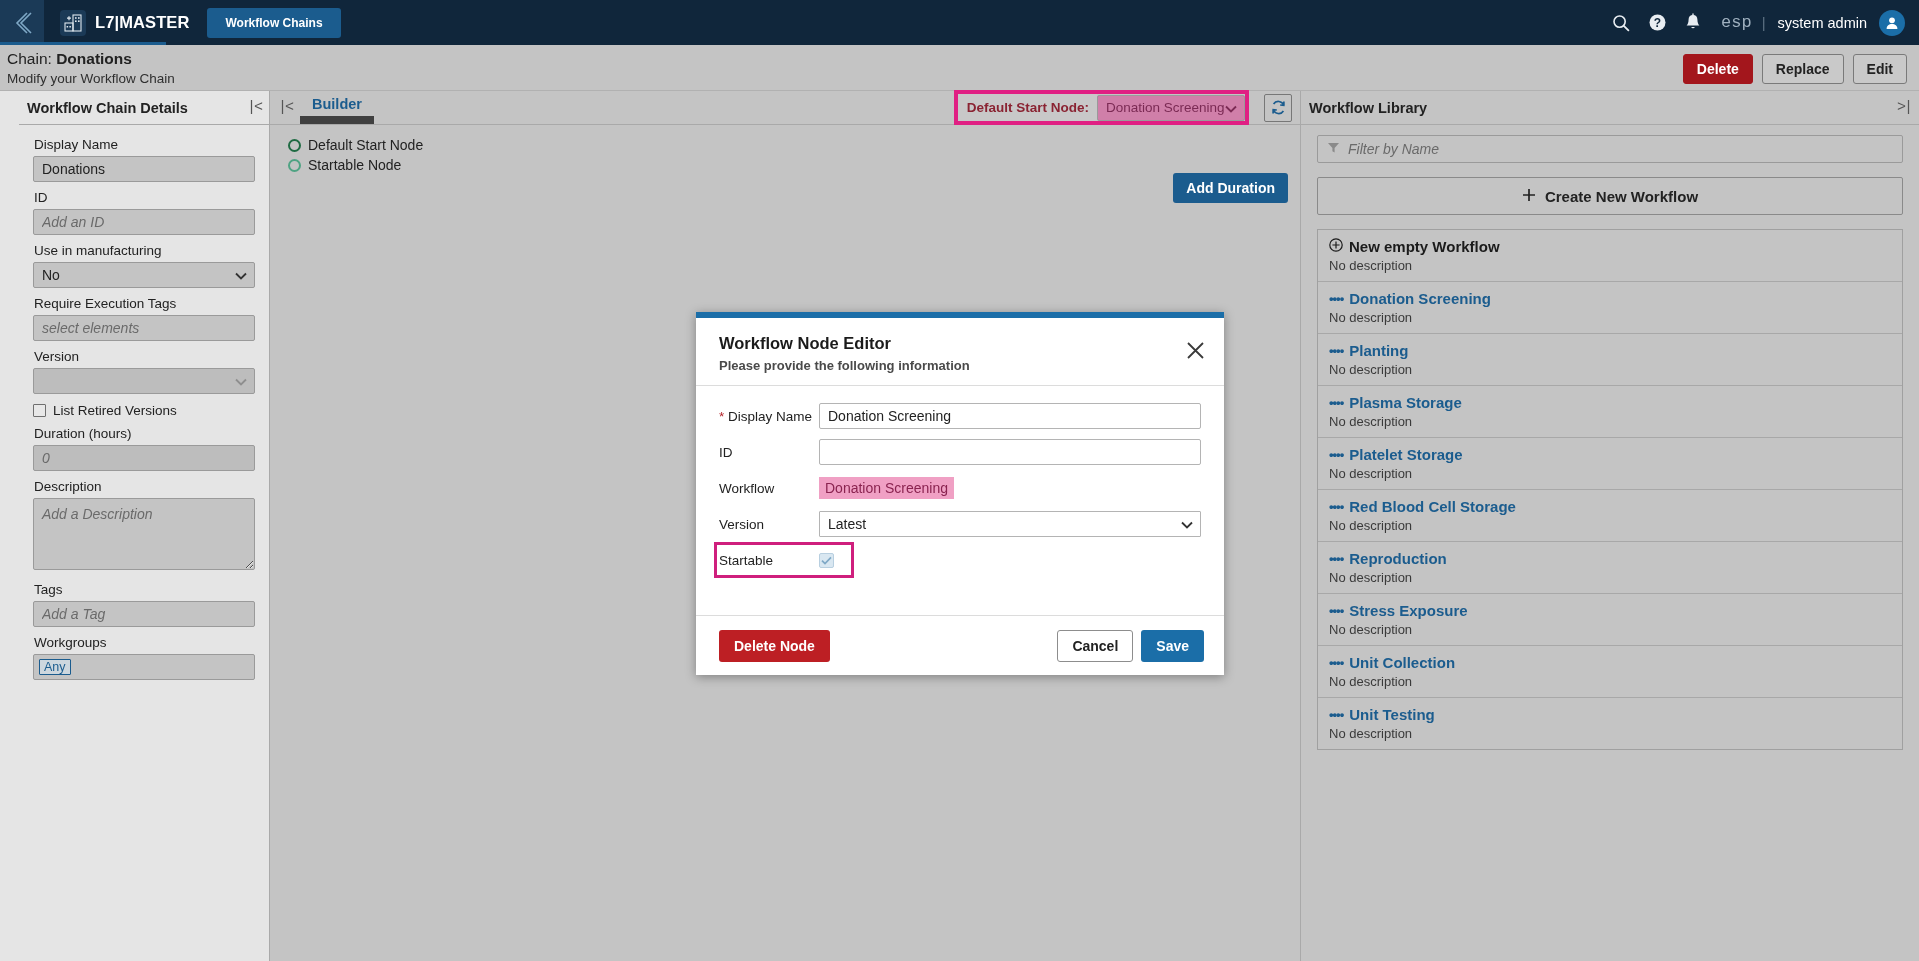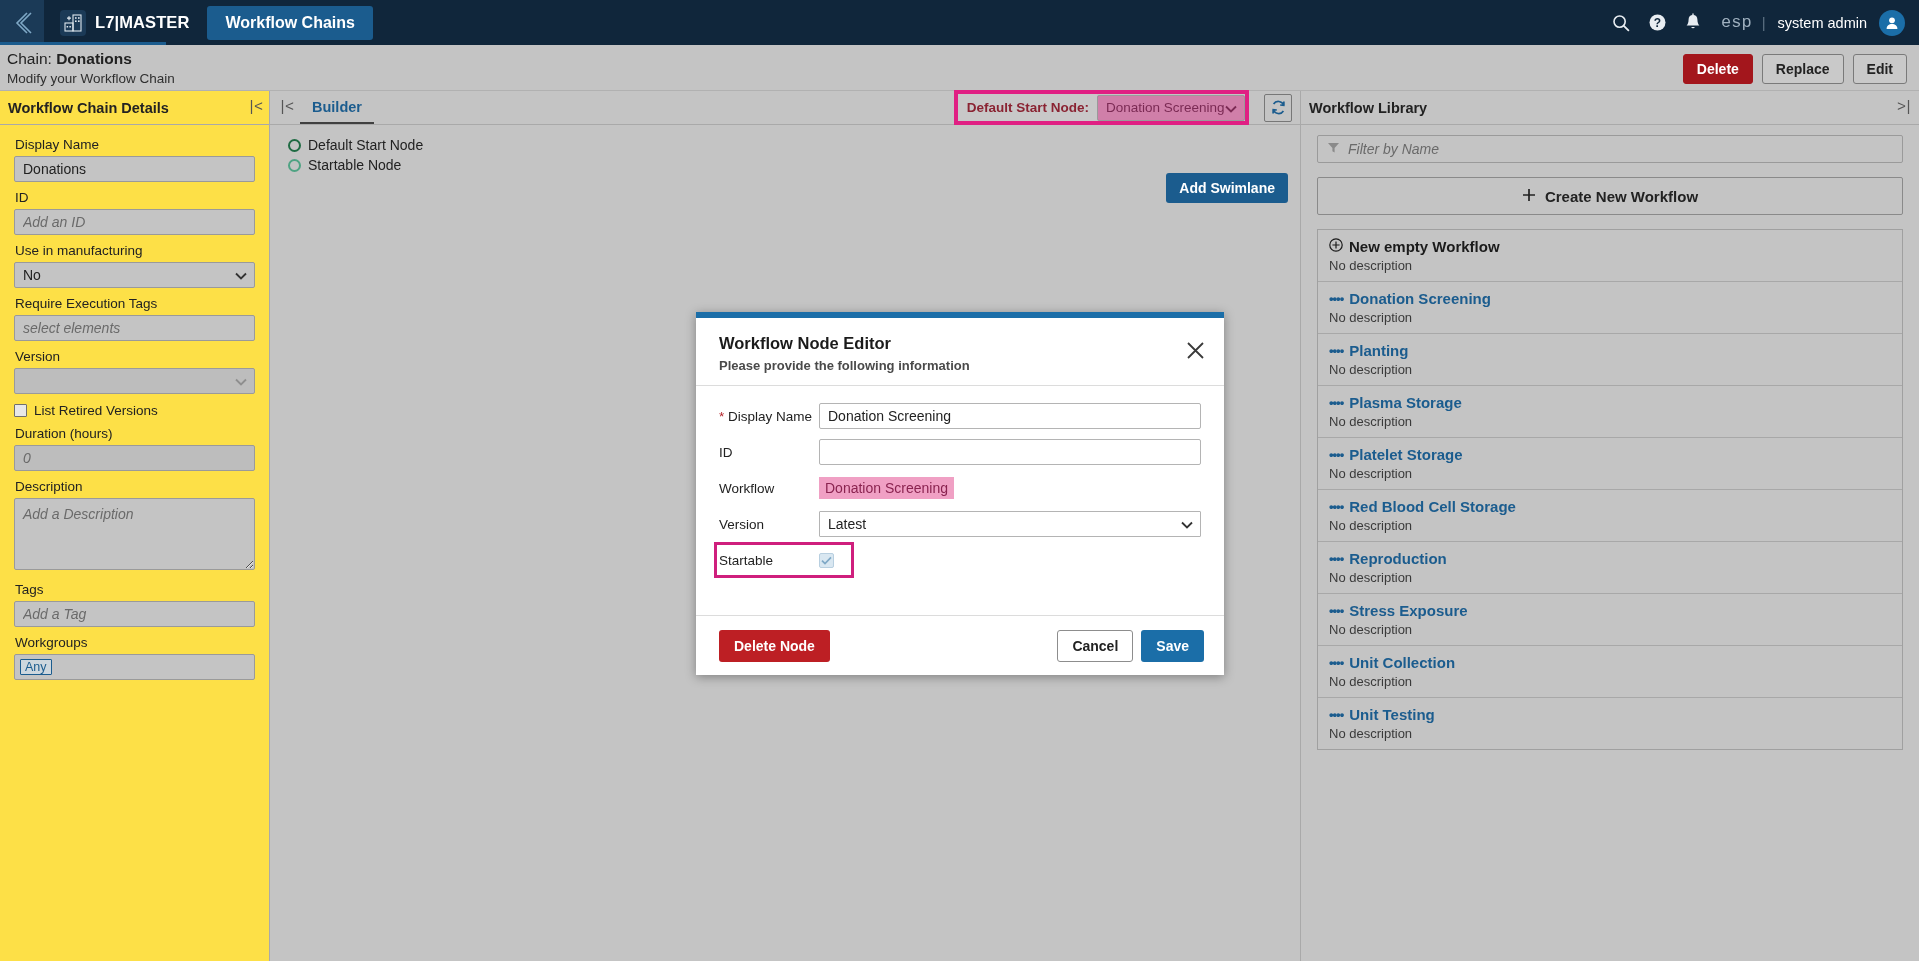--- a/index.html
+++ b/index.html
@@ -28,21 +28,21 @@
     width: 26px; height: 26px; margin-left: 16px;
     background: #1b3a57; border-radius: 4px;
     display: flex; align-items: center; justify-content: center;
   }
   .nav-brand {
     margin-left: 9px; color: #ffffff; font-size: 16.5px; font-weight: 700;
     letter-spacing: .1px; white-space: nowrap;
   }
   .nav-tab {
     margin-left: 18px; background: #1b5c8e; color: #ffffff;
-    font-size: 16px; font-weight: 700;
+    font-size: 12px; font-weight: 700;
     padding: 8px 18px; border-radius: 3px; cursor: pointer;
     white-space: nowrap;
   }
   .nav-right {
     margin-left: auto; display: flex; align-items: center; gap: 0px;
     padding-right: 14px;
   }
   .nav-ico { width: 36px; height: 45px; display:flex; align-items:center; justify-content:center; cursor:pointer; }
   .nav-lang { color:#9fb0bf; font-size:17px; padding: 0 10px; cursor:pointer;font-family:Liberation Mono, monospace; }
   .nav-sep  { color:#5d7183; font-size:15px; }
@@ -69,21 +69,21 @@
     font-family: "Liberation Sans", sans-serif;
     font-size: 14px; font-weight: 700; padding: 6px 13px;
     border-radius: 3px; cursor: pointer; line-height: 1.15;
     border: 1px solid #7a7a7a; background: #c9c9c9; color:#222;
   }
   .btn-danger { background:#a3161c; color:#fff; border-color:#a3161c; }
 
   
   .left-panel {
     position:absolute; left:0; top:91px; width:270px; height:870px;
-    background:#fde047; border-right:1px solid #a9a9a9;
+    background:#e5e5e5; border-right:1px solid #a9a9a9;padding-left:19px;
   }
   .panel-head {
     height: 34px; border-bottom:1px solid #a9a9a9;
     display:flex; align-items:center; padding: 0 8px;
   }
   .panel-head .ttl { font-size: 14.5px; font-weight:700; color:#222; }
   .panel-head .collapse { margin-left:auto; cursor:pointer; color:#555; font-size:15px;
                           font-family:"Liberation Mono", monospace; letter-spacing:-2px;}
   .form { padding: 10px 14px 0 14px; }
   .fl { font-size: 13.5px; color:#222; margin: 8px 0 4px 1px; }
@@ -128,21 +128,21 @@
     display:flex; align-items:stretch;
   }
   .bb-collapse {
     width:30px; display:flex; align-items:center; justify-content:center;
     cursor:pointer; color:#555; font-family:"Liberation Mono", monospace;
     font-size:15px; letter-spacing:-2px;
   }
   .bb-tab {
     display:flex; align-items:center; padding: 0 12px;
     font-size:14.5px; font-weight:700; color:#1b5c8e;
-    border-bottom: 2px solid #404040; cursor:pointer;
+    border-bottom: 8px solid #404040; cursor:pointer;
   }
   .bb-right {
     margin-left:auto; display:flex; align-items:center; padding-right: 8px; gap: 8px;
   }
   .hl-box { outline: 4px solid #e01f83; outline-offset: 0px; display:flex; align-items:center; }
   .dsn-label {
     font-size: 13.5px; font-weight:700; color:#8a2332; padding: 6px 8px 6px 9px;
     background:#c8c8c8; white-space:nowrap;
   }
   .dsn-select {
@@ -433,21 +433,21 @@
       <div class="leg-row">
         <span class="leg-ring"></span>
         <span class="leg-txt">Default Start Node</span>
       </div>
       <div class="leg-row">
         <span class="leg-ring light"></span>
         <span class="leg-txt">Startable Node</span>
       </div>
     </div>
 
-    <div class="add-swimlane">Add Swimlane</div>
+    <div class="add-swimlane">Add Duration</div>
 
     <div class="node">
       <span>Donation Screening</span>
       <span class="node-handle"></span>
       <span class="node-badge">
           <i></i>
           <i></i>
           <i></i>
         </span>
     </div>

